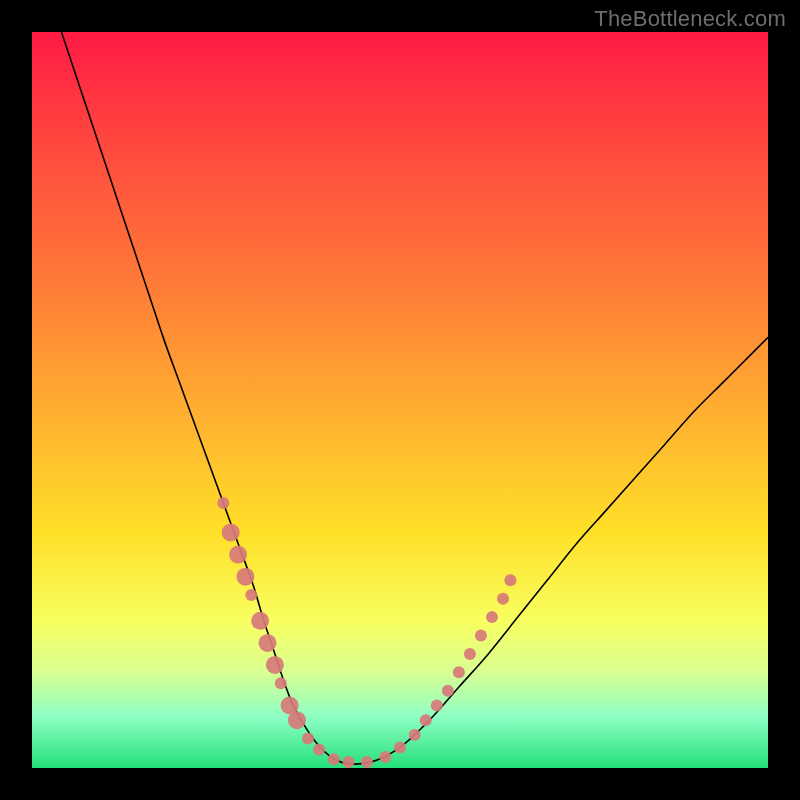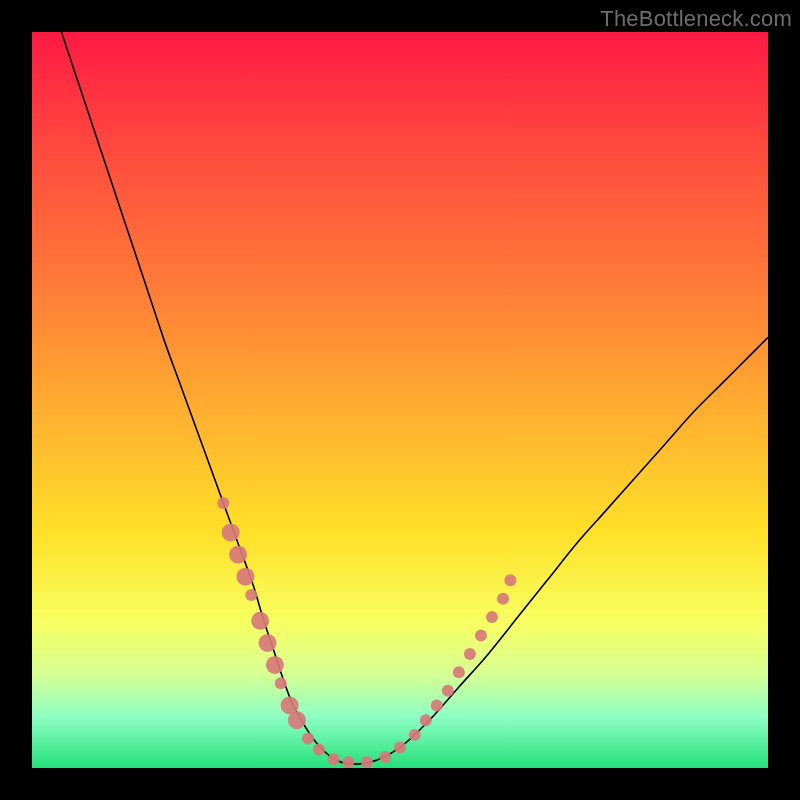--- a/index.html
+++ b/index.html
@@ -32,21 +32,21 @@
       #ffb030 52%,
       #ffe028 68%,
       #f8ff60 80%,
       #d8ff92 87%,
       #8effc4 93%,
       #24e07a 100%);
   }
   .watermark {
     position: absolute;
     top: 6px;
-    right: 8px;
+    right: 14px;
     color: #6d6d6d;
     font-size: 22px;
     letter-spacing: 0.2px;
     font-weight: 400;
     user-select: none;
   }
   svg.curve {
     position: absolute;
     left: 0;
     top: 0;

